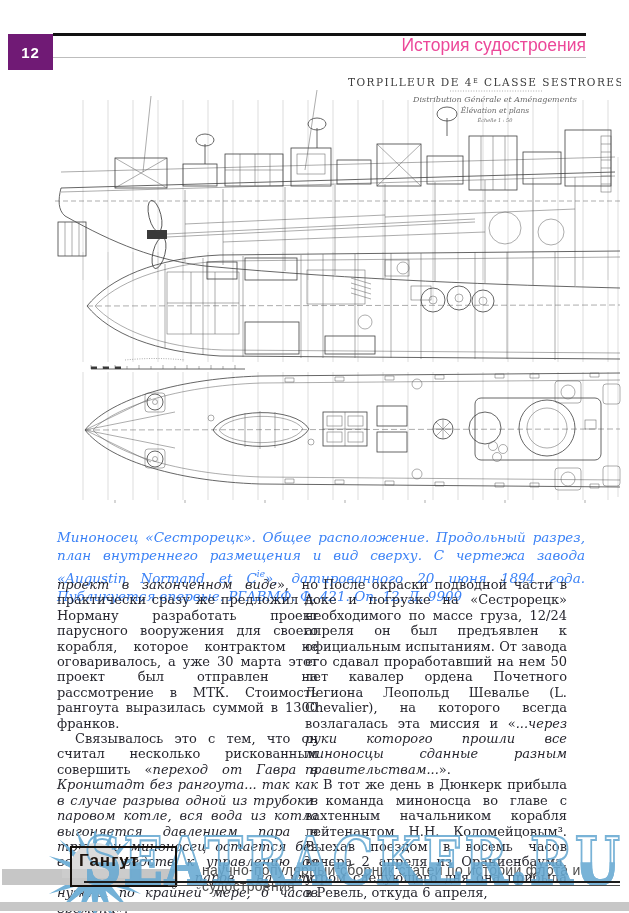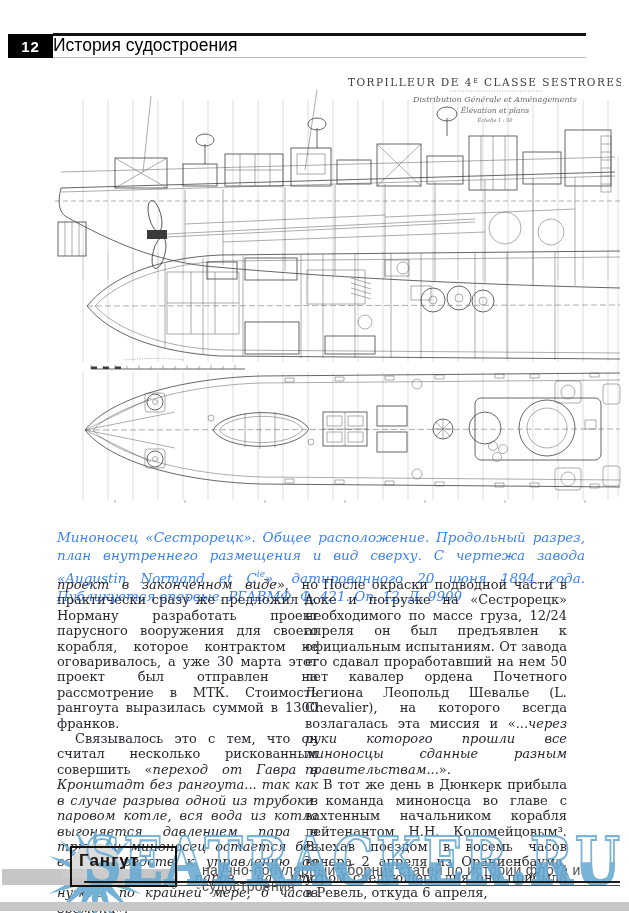--- a/index.html
+++ b/index.html
@@ -2,25 +2,25 @@
 <html><head>
 <meta charset="utf-8">
 <style>
   html,body{margin:0;padding:0;}
   body{background:#e8e8e8;}
   #page{position:relative;width:629px;height:913px;background:#ffffff;overflow:hidden;
         font-family:"DejaVu Serif",serif;}
   
   .hdr-rule-top{position:absolute;left:53px;top:33px;width:533px;height:3px;background:#111;}
   .hdr-rule-bot{position:absolute;left:53px;top:57px;width:533px;height:1px;background:#bdbdbd;}
-  .page-num{position:absolute;left:8px;top:34px;width:45px;height:24px;background:#000000;
+  .page-num{position:absolute;left:8px;top:34px;width:45px;height:36px;background:#701a75;
             color:#fff;font-family:"Liberation Sans",sans-serif;font-weight:bold;font-size:15px;
             display:flex;align-items:center;justify-content:center;letter-spacing:1px;}
-  .sec-title{position:absolute;left:53px;top:35px;width:533px;text-align:left;
-             font-family:"Liberation Sans",sans-serif;font-size:17.5px;color:#000000;}
+  .sec-title{position:absolute;left:53px;top:35px;width:533px;text-align:right;
+             font-family:"Liberation Sans",sans-serif;font-size:17.5px;color:#ec4899;}
   
   #draw{position:absolute;left:55px;top:72px;width:566px;height:440px;}
   #draw svg{width:100%;height:100%;}
   .dln{stroke:#3f3f3f;stroke-width:0.8;fill:none;}
   .dlt{stroke:#5a5a5a;stroke-width:0.5;fill:none;}
   .dgr{stroke:#b2b2b2;stroke-width:0.45;}
   .dtitle{font-family:"DejaVu Serif",serif;fill:#3b3b3b;}
   .dscript{font-family:"DejaVu Serif",serif;font-style:italic;fill:#6a6a6a;}
   
   .caption{position:absolute;left:57px;top:514px;width:528px;font-style:italic;

